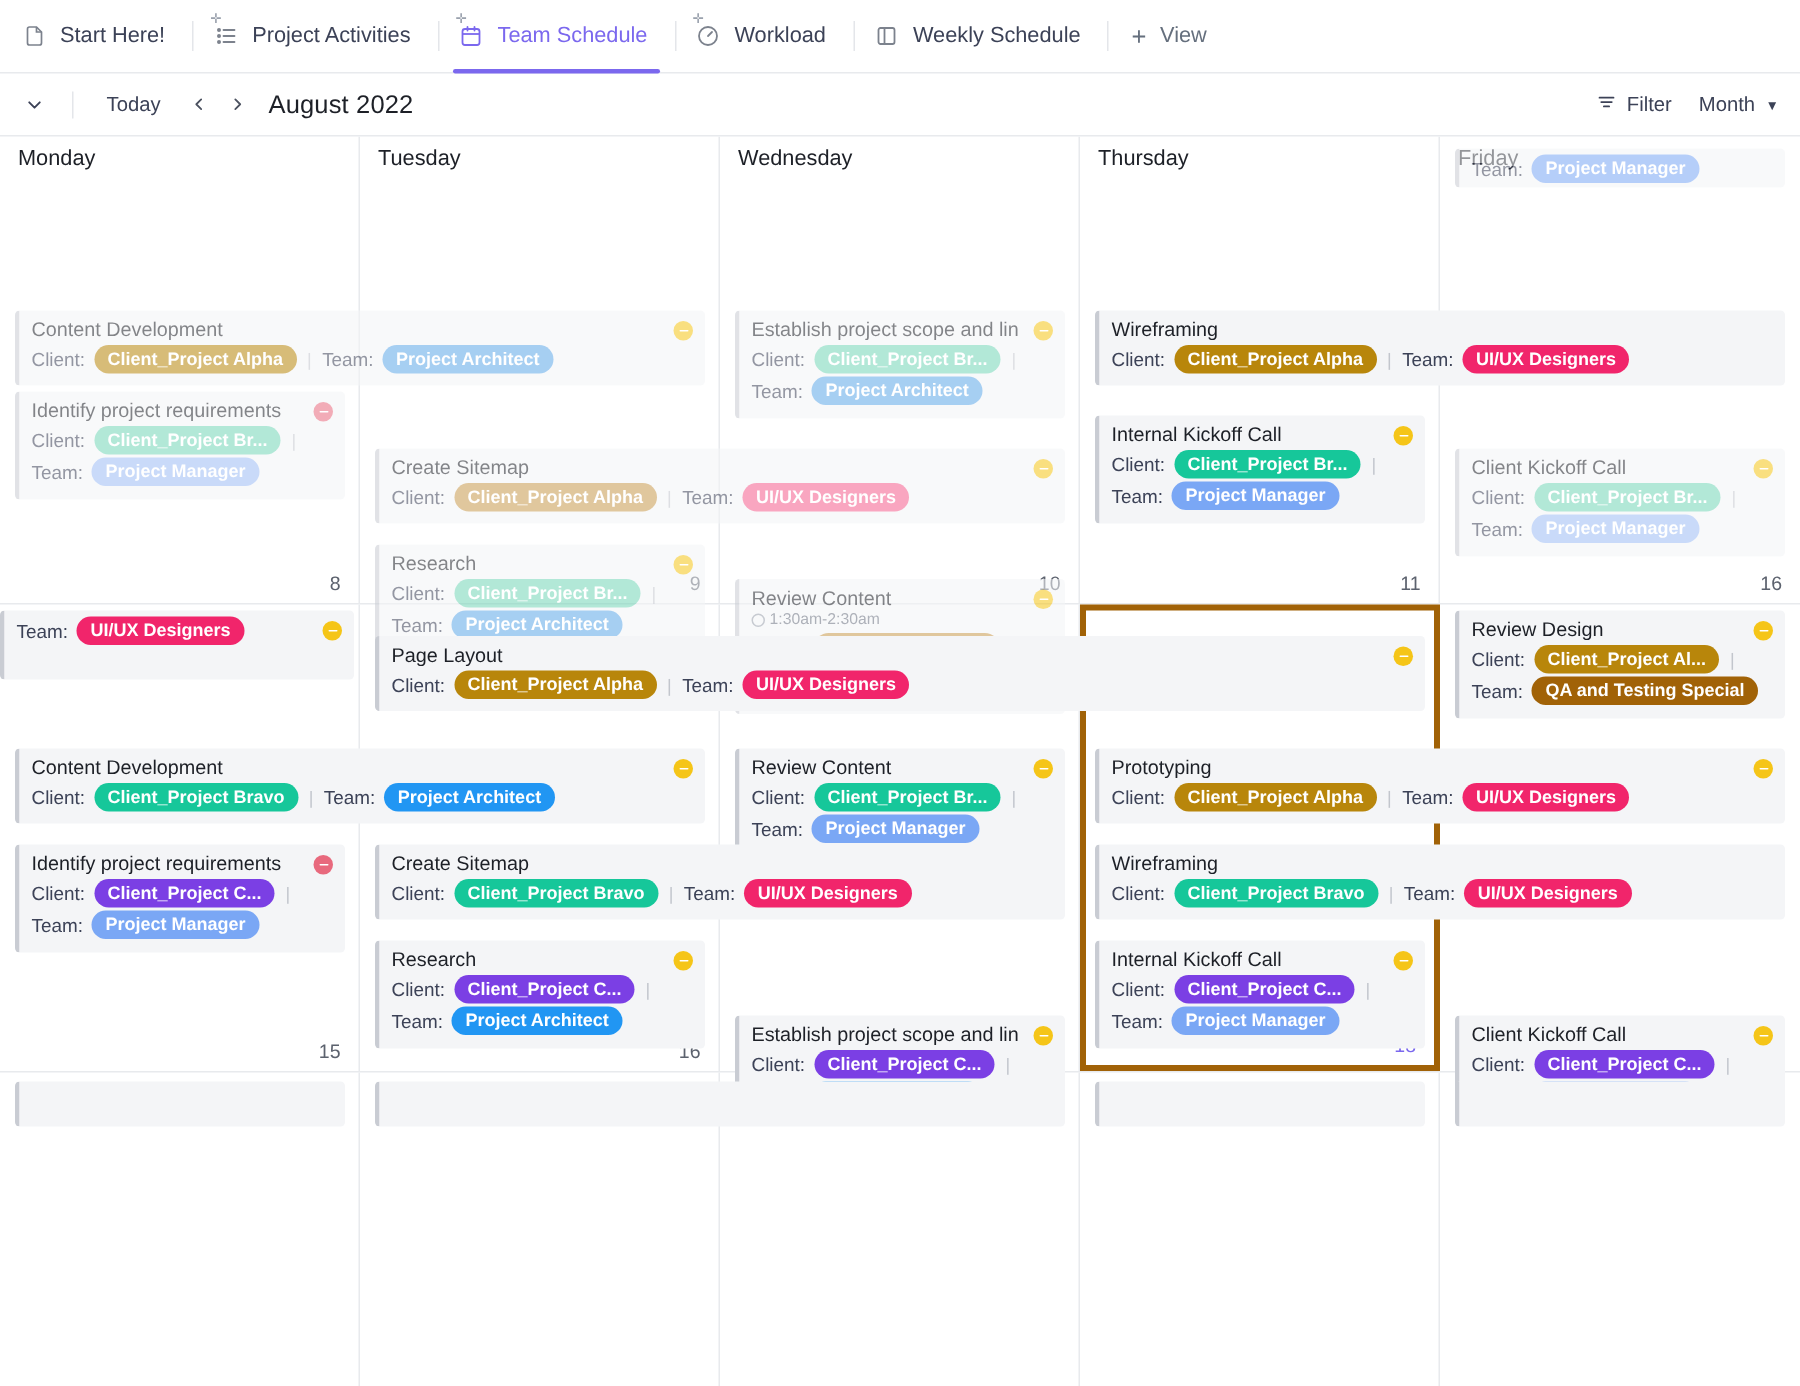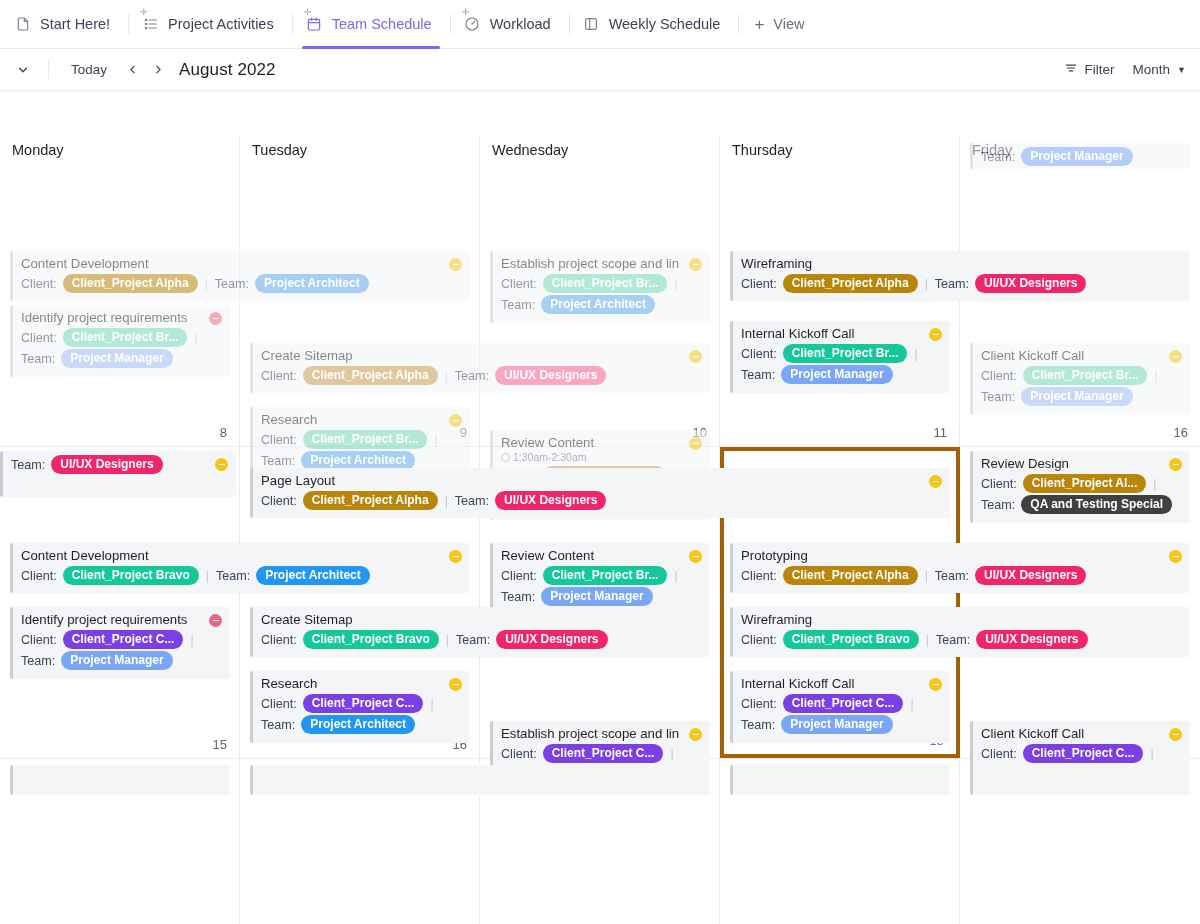--- a/index.html
+++ b/index.html
@@ -291,21 +291,21 @@
       <span>Filter</span>
     </div>
     <div class="month-sel">
       <span>Month</span>
       <span class="caret">▼</span>
     </div>
   </div>
 </div>
 
 <div class="calendar" id="calendar">
-    <div class="week" style="height: 312px; margin-top: 44px;">
+    <div class="week" style="height: 312px;">
       <div class="daycols">
         <div class="daycol">
           <div class="dayname">Monday</div>
           <div class="daynum">8</div>
         </div>
         <div class="daycol">
           <div class="dayname">Tuesday</div>
           <div class="daynum">9</div>
         </div>
         <div class="daycol">
@@ -480,21 +480,21 @@
         </div>
         <div class="ev" style="left: 970px; width: 220px; top: 4px; height: 72px;">
           <div class="ev-title">Review Design</div>
           <div class="ev-meta">
             <span class="lbl">Client:</span>
             <span class="chip" style="background:#b8860b">Client_Project Al...</span>
             <span class="sep">|</span>
           </div>
           <div class="ev-meta">
             <span class="lbl">Team:</span>
-            <span class="chip" style="background:#404040">QA and Testing Special</span>
+            <span class="chip" style="background:#a16207">QA and Testing Special</span>
           </div>
           <span class="status" style="background:#f5c518"></span>
         </div>
         <div class="ev" style="left: 10px; width: 460px; top: 96px; height: 50px;">
           <div class="ev-title">Content Development</div>
           <div class="ev-meta">
             <span class="lbl">Client:</span>
             <span class="chip" style="background:#16c79a">Client_Project Bravo</span>
             <span class="sep">|</span>
             <span class="lbl">Team:</span>

